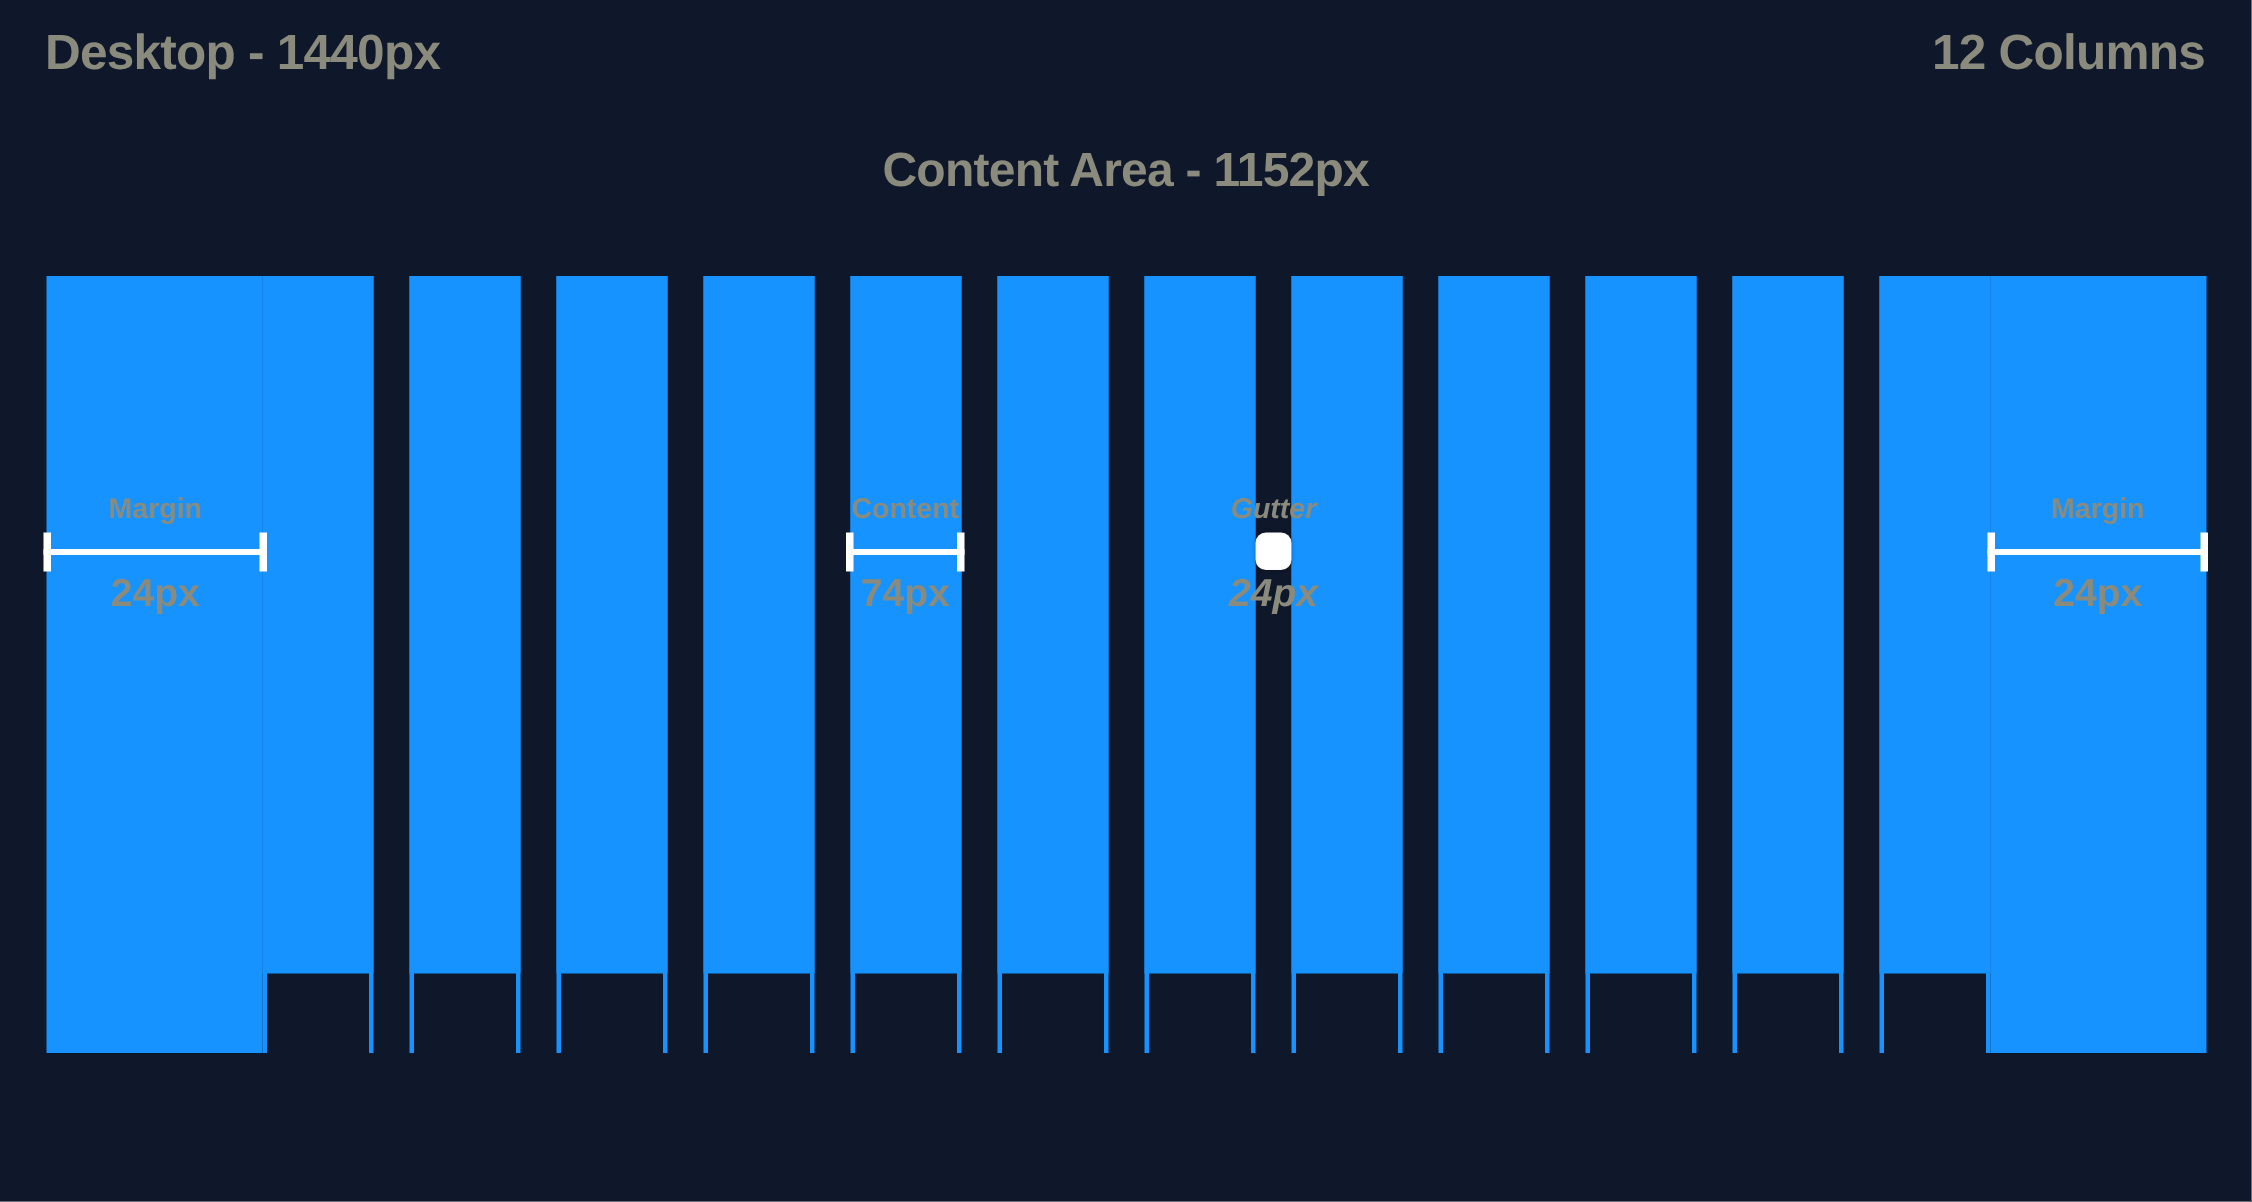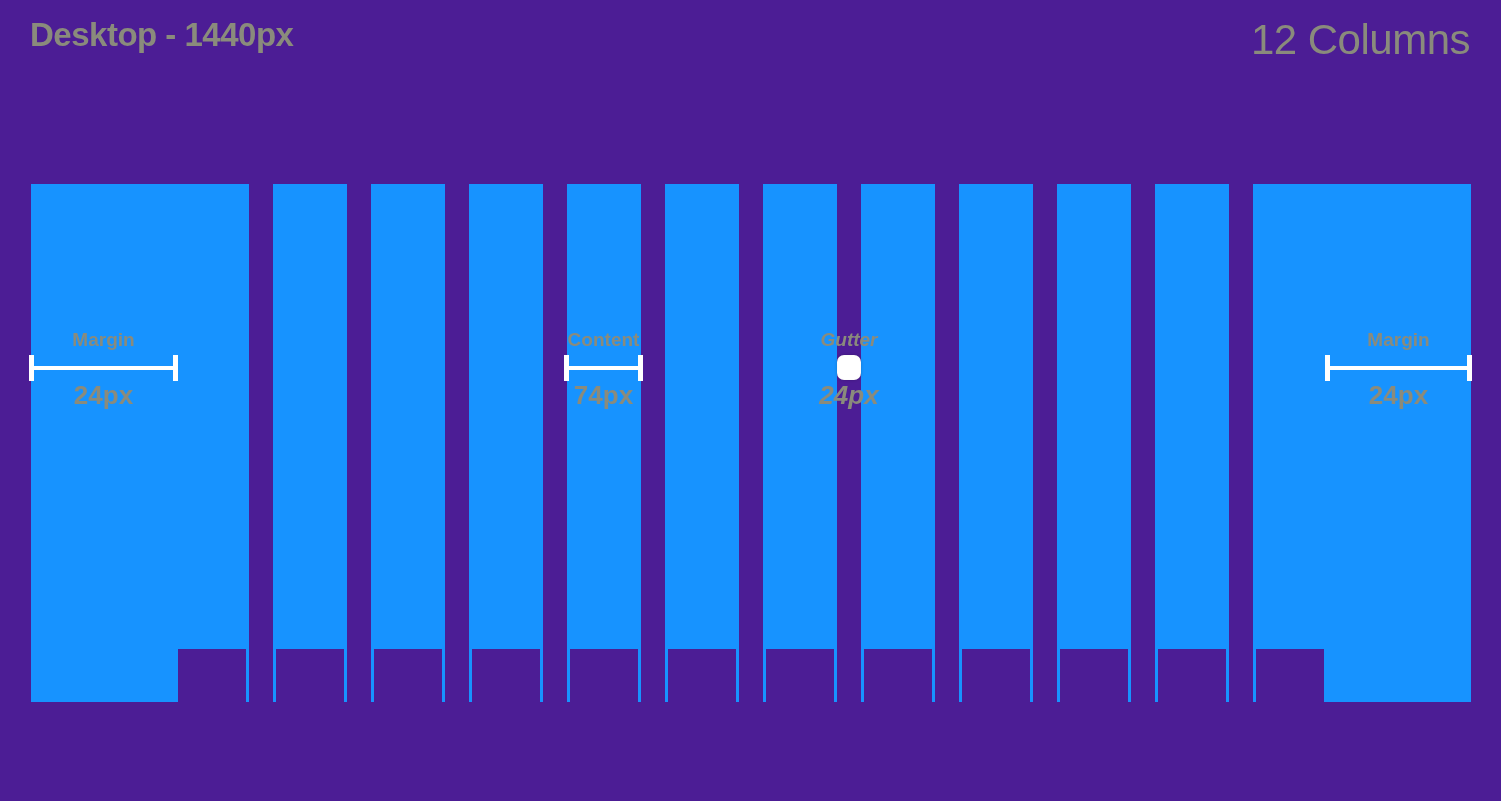--- a/index.html
+++ b/index.html
@@ -7,30 +7,30 @@
     --gray:#8A8B7C;
     --dim-white:#FFFFFF;
   }
   *{margin:0;padding:0;box-sizing:border-box;}
   html,body{background:#fff;}
   body{
     width:1501px;height:801px;
     font-family:"Liberation Sans",sans-serif;
     position:relative;overflow:hidden;
   }
-  .canvas{position:absolute;left:0;top:0;width:1501px;height:801px;background:#4c1d95;}
+  .canvas{position:absolute;left:0;top:0;width:1501px;height:801px;background:#0f172a;}
 
   .page-title{
     position:absolute;left:30px;top:16px;
     font-size:33px;font-weight:700;color:var(--gray);
     letter-spacing:-0.5px;white-space:nowrap;
   }
   .columns-count{
     position:absolute;right:31px;top:16px;text-align:right;
-    font-size:42px;font-weight:400;color:var(--gray);
+    font-size:33px;font-weight:700;color:var(--gray);
     letter-spacing:-0.5px;white-space:nowrap;
   }
   .subtitle{
     position:absolute;left:0;top:95px;width:1501px;text-align:center;
     font-size:32px;font-weight:700;color:var(--gray);
     letter-spacing:-0.5px;white-space:nowrap;
   }
 
   .grid{
     position:absolute;left:31px;top:184px;width:1236px;height:518px;
@@ -75,20 +75,21 @@
     box-shadow:0 0 3px rgba(0,0,0,0.22), inset 0 0 2px rgba(0,0,0,0.06);
   }
 </style>
 </head>
 <body>
 
 <div class="canvas">
 
   <div class="page-title">Desktop - 1440px</div>
   <div class="columns-count">12 Columns</div>
+  <div class="subtitle">Content Area - 1152px</div>
 
   <div class="grid">
     <div class="margin-block left"></div>
     <div class="margin-block right"></div>
 
     <div id="columns-container">
         <div class="col" style="left: 144px;">
           <div class="fill"></div>
         </div>
         <div class="col" style="left: 242px;">

